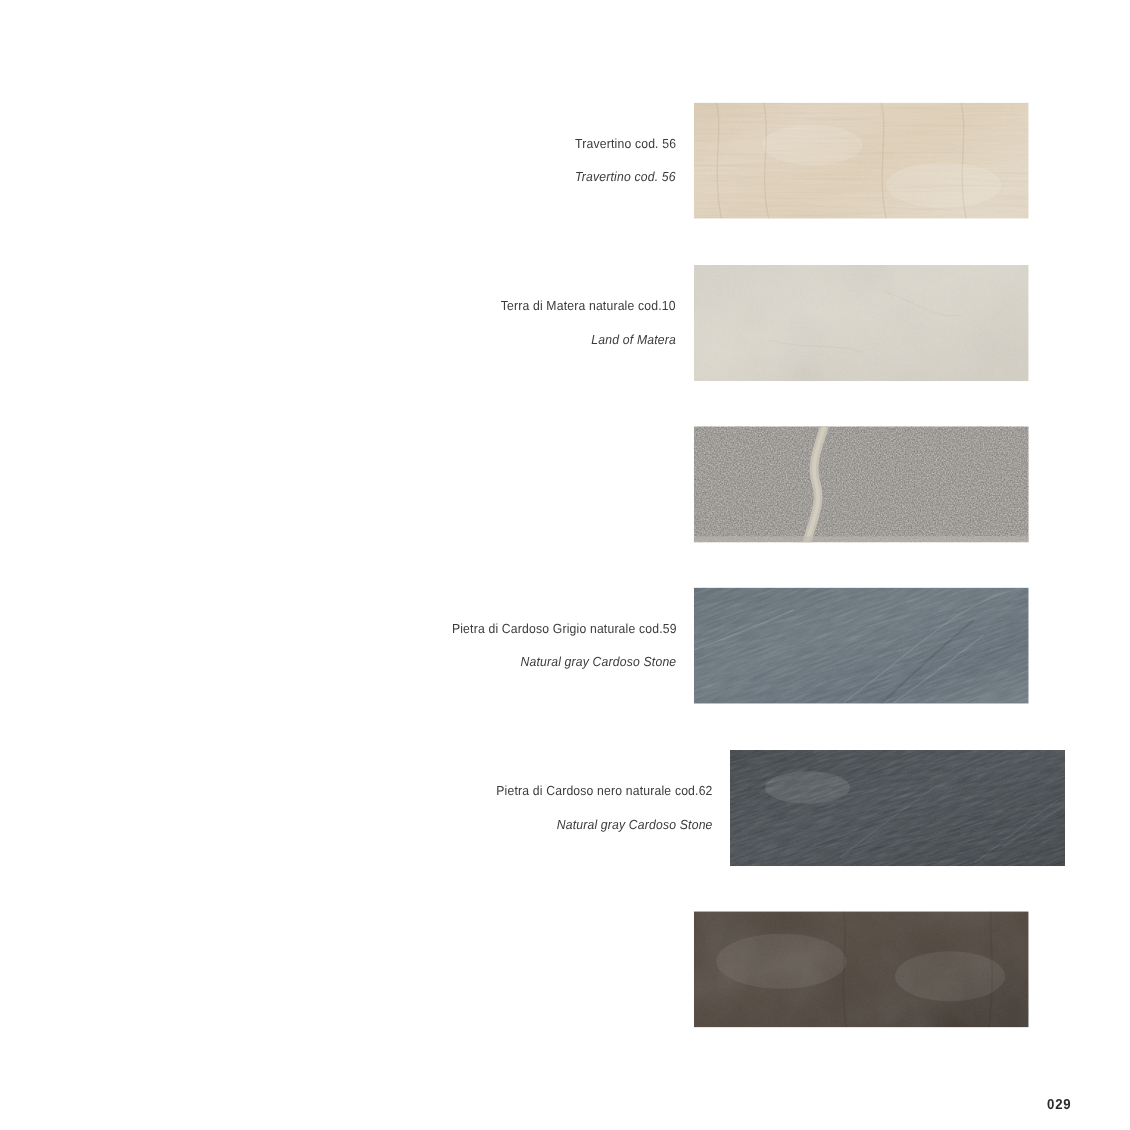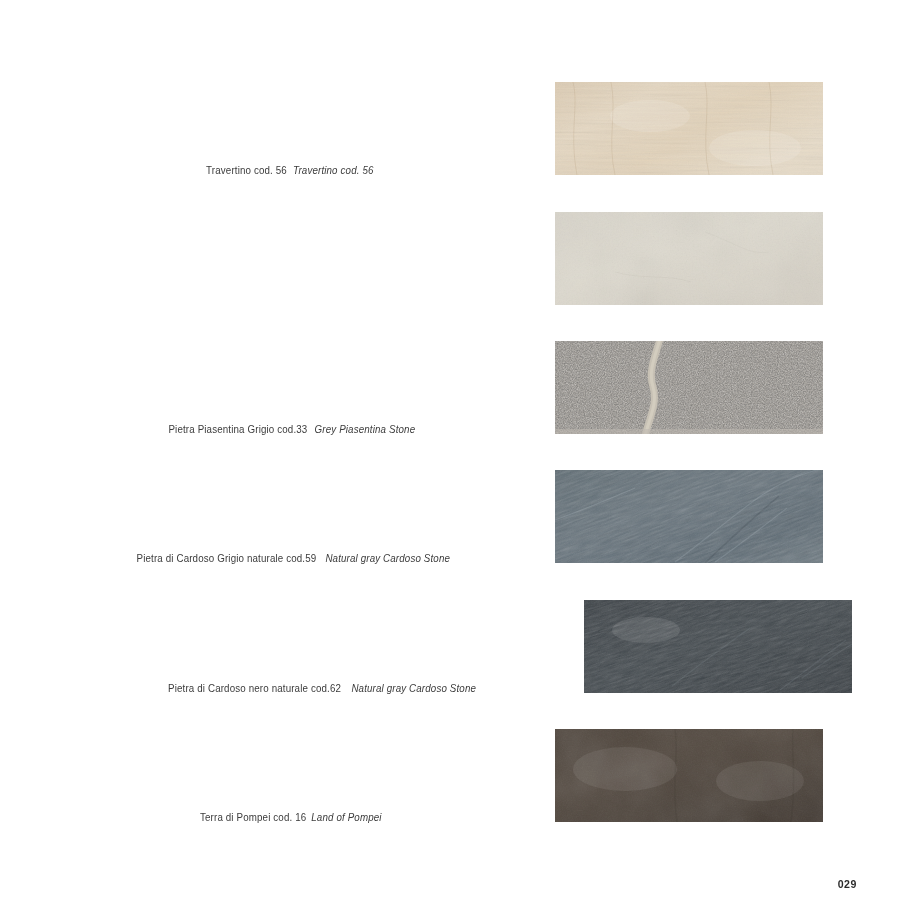--- a/index.html
+++ b/index.html
@@ -25,26 +25,26 @@
   
   .row {
     position: absolute;
     left: 0;
     width: 904px;
     height: 93px;
   }
 
   .labels {
     position: absolute;
-    left: 16px;
+    left: 0;
     top: 0;
     width: 541px;
     height: 93px;
     display: flex;
-    flex-direction: row;
+    flex-direction: column;
     justify-content: center;
     align-items: flex-end;
     text-align: center;
     padding-right: 0px;
     box-sizing: border-box;
   }
 
   .label-it {
     font-family: "Liberation Sans", sans-serif;
     font-size: 10.5px;
@@ -138,20 +138,24 @@
         </g>
         <g opacity="0.12" fill="#fff">
           <ellipse cx="95" cy="34" rx="40" ry="16"></ellipse>
           <ellipse cx="200" cy="66" rx="46" ry="18"></ellipse>
         </g>
       </svg>
     </div>
   </div>
 
   <div class="row" style="top:212px;">
+    <div class="labels">
+      <div class="label-it">Terra di Matera naturale cod.10</div>
+      <div class="label-en">Land of Matera</div>
+    </div>
     <div class="swatch">
       <svg viewBox="0 0 268 93" preserveAspectRatio="none">
         <defs>
           <linearGradient id="tmBase" x1="0" y1="0" x2="0.8" y2="1">
             <stop offset="0%" stop-color="#d9d5cb"></stop>
             <stop offset="45%" stop-color="#dedacf"></stop>
             <stop offset="100%" stop-color="#d6d1c6"></stop>
           </linearGradient>
           <filter id="tmGrain" x="0" y="0" width="100%" height="100%">
             <feTurbulence type="fractalNoise" baseFrequency="0.7" numOctaves="4" seed="11" result="n"></feTurbulence>
@@ -173,24 +177,20 @@
         <rect width="268" height="93" filter="url(#tmGrain)" opacity="0.5"></rect>
         <g opacity="0.10" stroke="#9b9488" fill="none" stroke-width="0.8">
           <path d="M150 20 C178 30, 196 44, 214 40"></path>
           <path d="M60 60 C88 68, 112 62, 136 70"></path>
         </g>
       </svg>
     </div>
   </div>
 
   <div class="row" style="top:341px;">
-    <div class="labels">
-      <div class="label-it">Pietra Piasentina Grigio cod.33</div>
-      <div class="label-en">Grey Piasentina Stone</div>
-    </div>
     <div class="swatch">
       <svg viewBox="0 0 268 93" preserveAspectRatio="none">
         <defs>
           <filter id="ppSpeck" x="0" y="0" width="100%" height="100%">
             <feTurbulence type="fractalNoise" baseFrequency="0.85" numOctaves="1" seed="21" result="n"></feTurbulence>
             <feColorMatrix in="n" type="matrix" values="0 0 0 0 0.12  0 0 0 0 0.12  0 0 0 0 0.12  1.6 0 0 0 -0.55"></feColorMatrix>
           </filter>
           <filter id="ppSpeck2" x="0" y="0" width="100%" height="100%">
             <feTurbulence type="fractalNoise" baseFrequency="1.4" numOctaves="2" seed="9" result="n"></feTurbulence>
             <feColorMatrix in="n" type="matrix" values="0 0 0 0 1  0 0 0 0 1  0 0 0 0 1  1.2 0 0 0 -0.45"></feColorMatrix>
@@ -300,24 +300,20 @@
           <path d="M218 78 C238 64, 252 54, 268 44"></path>
         </g>
         <g opacity="0.10" fill="#ffffff">
           <ellipse cx="62" cy="30" rx="34" ry="13"></ellipse>
         </g>
       </svg>
     </div>
   </div>
 
   <div class="row" style="top:729px;">
-    <div class="labels">
-      <div class="label-it">Terra di Pompei cod. 16</div>
-      <div class="label-en">Land of Pompei</div>
-    </div>
     <div class="swatch">
       <svg viewBox="0 0 268 93" preserveAspectRatio="none">
         <defs>
           <linearGradient id="tpBase" x1="0" y1="0" x2="0.9" y2="1">
             <stop offset="0%" stop-color="#4c4239"></stop>
             <stop offset="40%" stop-color="#534940"></stop>
             <stop offset="80%" stop-color="#473e36"></stop>
             <stop offset="100%" stop-color="#3f362f"></stop>
           </linearGradient>
           <filter id="tpCloud" x="0" y="0" width="100%" height="100%">

